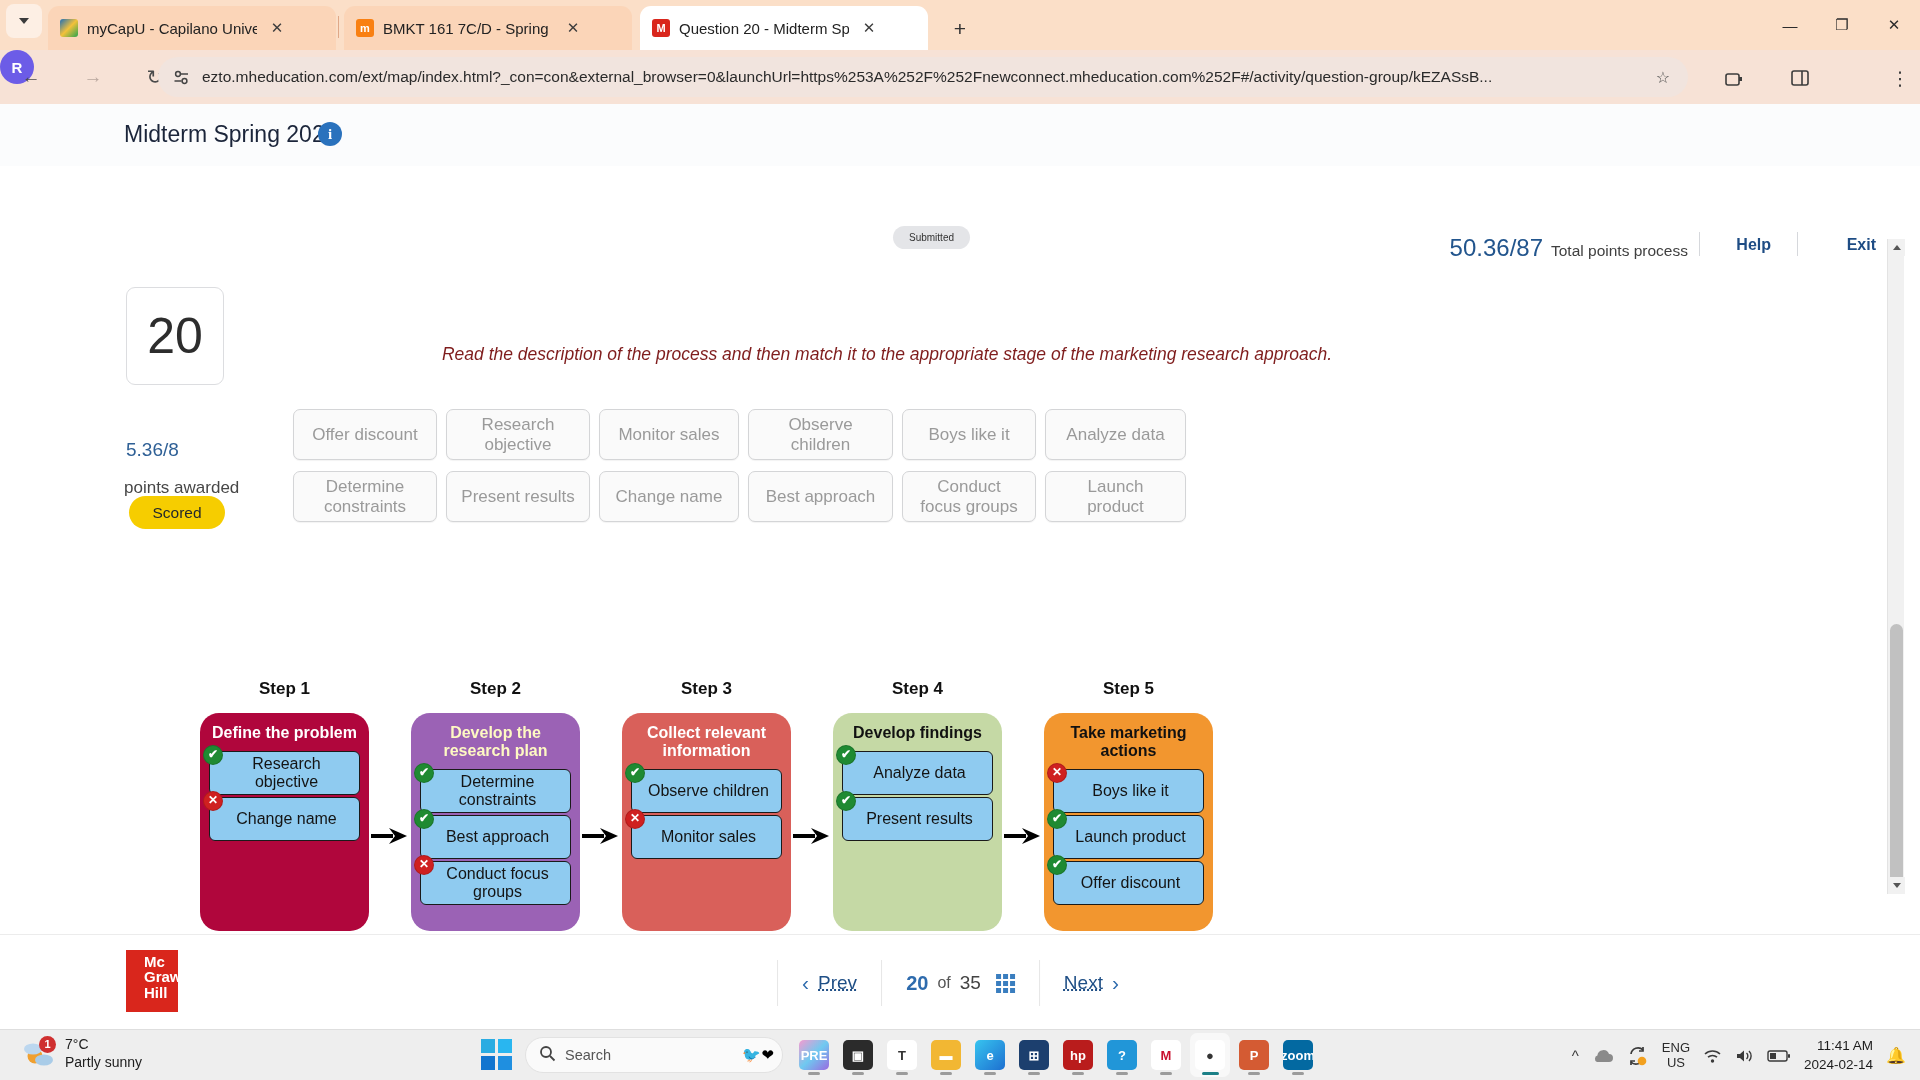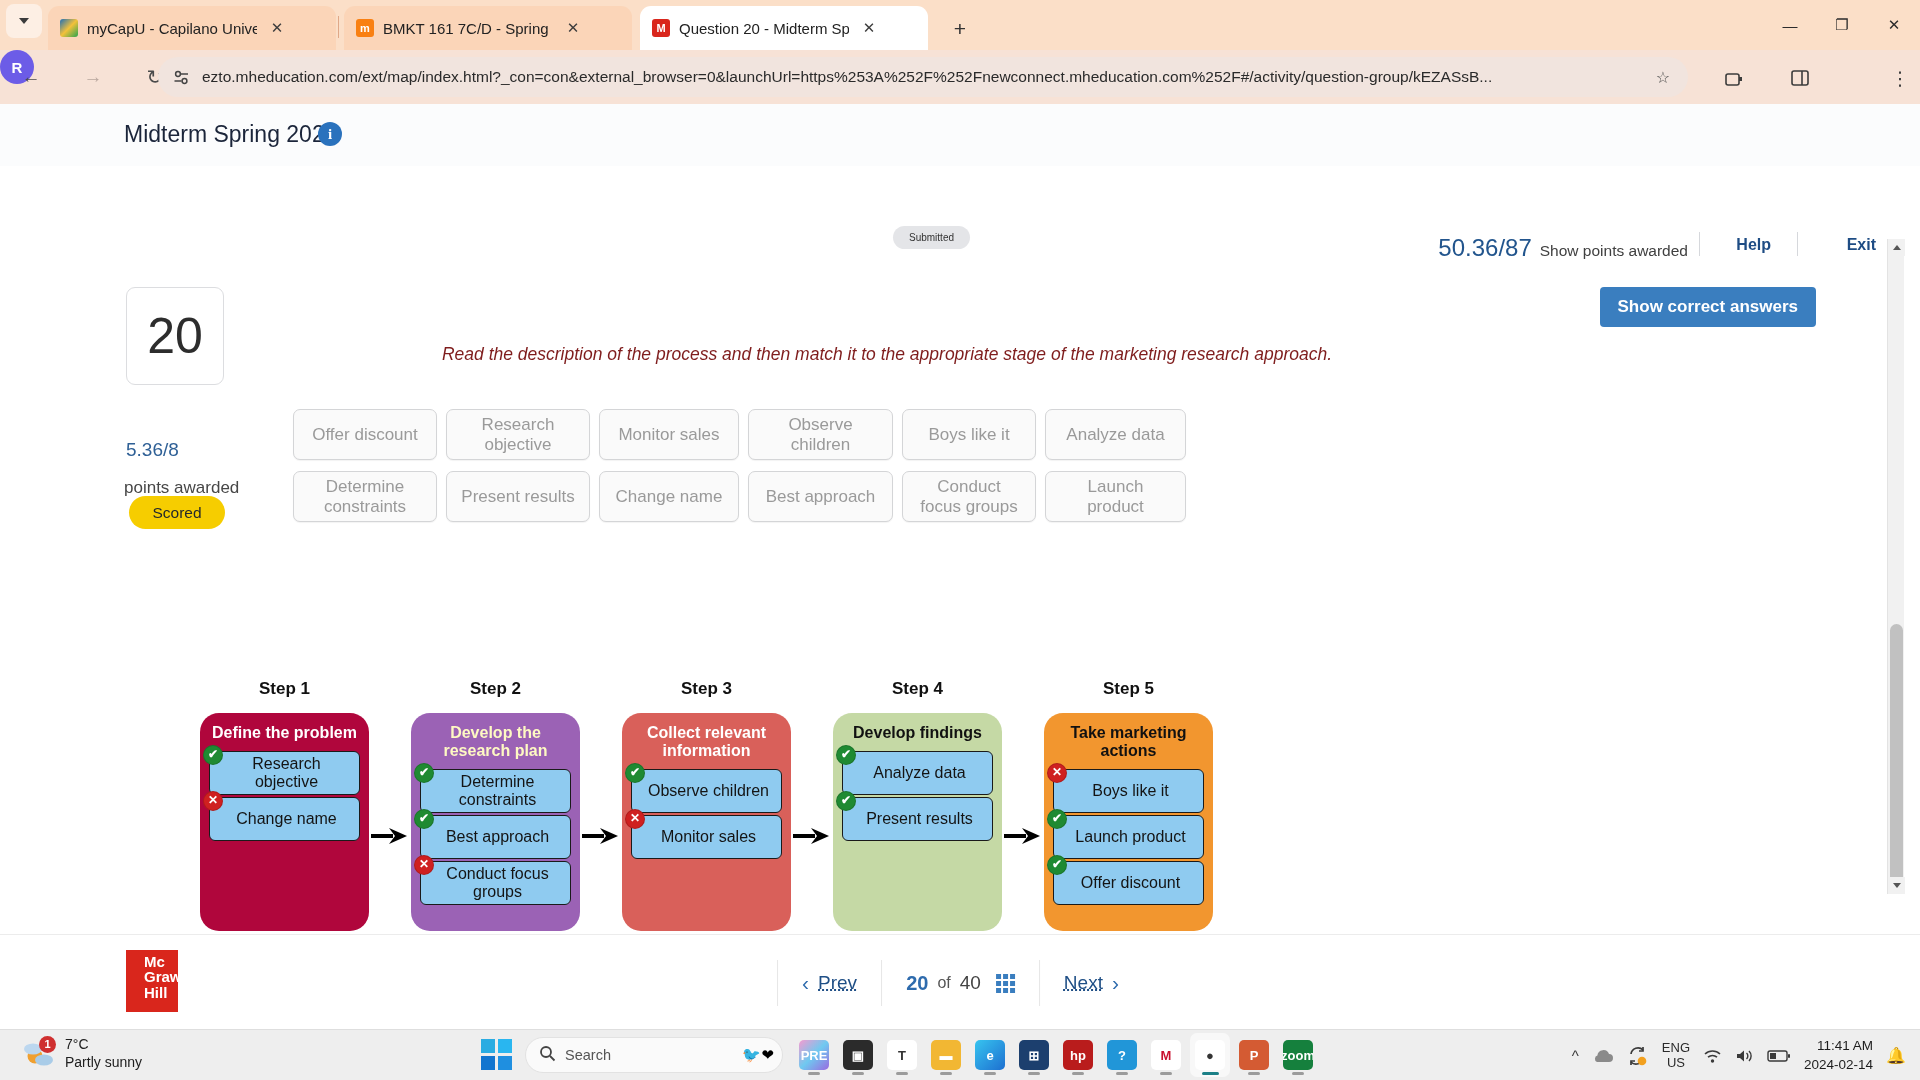--- a/index.html
+++ b/index.html
@@ -278,28 +278,27 @@
 
     <div id="app-header">
       <div id="assign-title">Midterm Spring 2024</div>
       <div id="info-badge">i</div>
     </div>
 
     <div id="submitted-pill">Submitted</div>
 
     <div id="points-total">
       <span id="points-big">50.36/87</span>
-      <span id="points-lbl">Show points awarded</span>
+      <span id="points-lbl">Total points process</span>
     </div>
     <div class="hdr-div" style="right:220px;"></div>
     <div id="help-link">Help</div>
     <div class="hdr-div" style="right:122px;"></div>
     <div id="exit-link">Exit</div>
 
-    <div id="show-answers-btn">Show correct answers</div>
 
     <div id="qnum-card">20</div>
     <div id="q-points">5.36/8</div>
     <div id="q-points-lbl">points awarded</div>
     <div id="scored-pill">Scored</div>
 
     <div id="q-prompt">Read the description of the process and then match it to the appropriate stage of the marketing research approach.</div>
 
     <div id="wordbank">
       <div class="bank-row">
@@ -474,21 +473,21 @@
       <div id="nav-controls">
         <div class="nav-div"></div>
         <div class="nav-grp">
           <span class="nav-arrow">‹</span>
           <span class="nav-link">Prev</span>
         </div>
         <div class="nav-div"></div>
         <div class="nav-grp">
           <span id="pg-cur">20</span>
           <span id="pg-of">of</span>
-          <span id="pg-tot">40</span>
+          <span id="pg-tot">35</span>
           <span id="grid-btn">
             <i></i>
               <i></i>
               <i></i>
               <i></i>
               <i></i>
               <i></i>
               <i></i>
               <i></i>
               <i></i>
@@ -577,21 +576,21 @@
         </div>
         <div class="tb-app active-app">
           <span class="gl" style="background: rgb(255, 255, 255); color: rgb(51, 51, 51);">●</span>
           <span class="dot"></span>
         </div>
         <div class="tb-app">
           <span class="gl" style="background: rgb(212, 91, 51);">P</span>
           <span class="dot"></span>
         </div>
         <div class="tb-app">
-          <span class="gl" style="background: #15803d;">zoom</span>
+          <span class="gl" style="background: #0369a1;">zoom</span>
           <span class="dot"></span>
         </div>
       </div>
   </div>
 
   <div id="tray">
     <span class="tray-ico">^</span>
     <span class="tray-ico">
       <svg width="22" height="16" viewBox="0 0 22 16">
           <path d="M5 14h12a4 4 0 000-8 6 6 0 00-11.6 1.6A3.4 3.4 0 005 14z" fill="#8a8a8a"></path>

